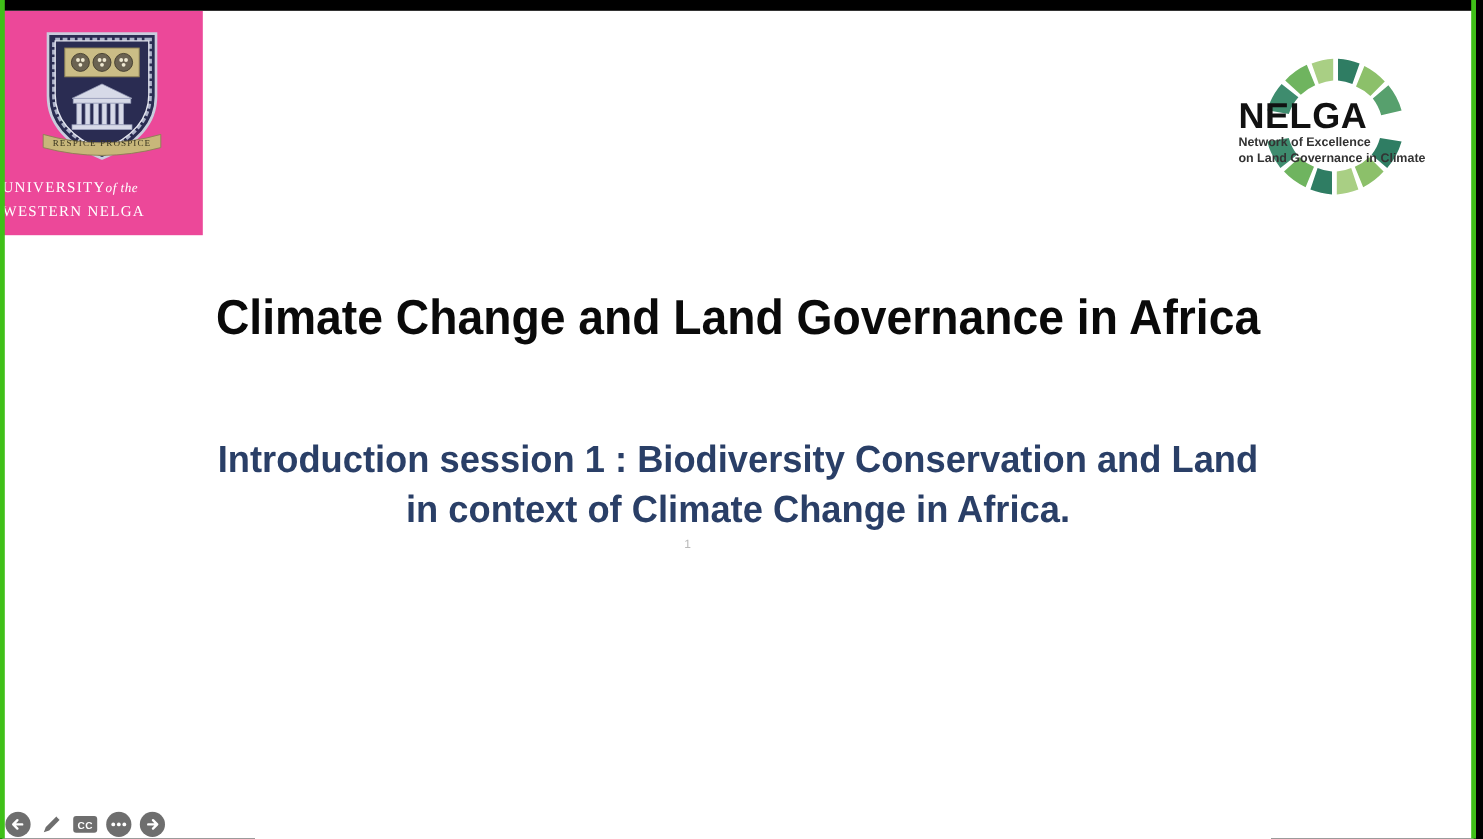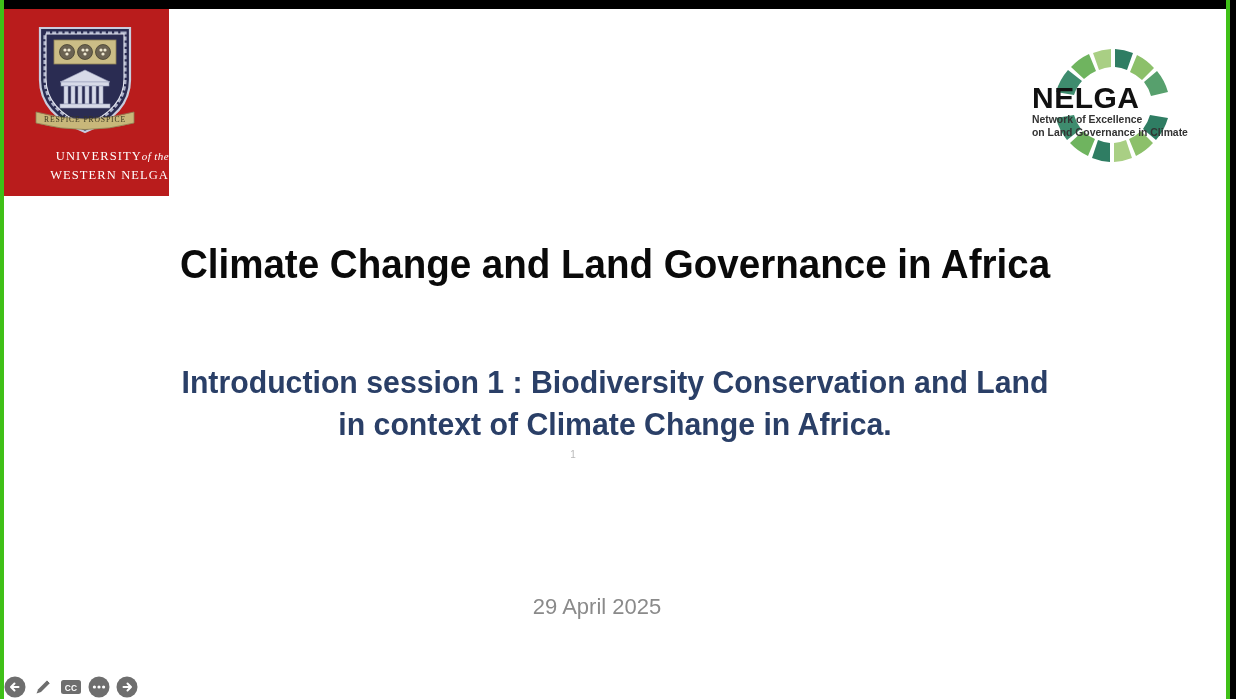--- a/index.html
+++ b/index.html
@@ -58,33 +58,33 @@
     background: #ffffff;
     overflow: hidden;
   }
 
   
   .uwc-block {
     position: absolute;
     left: 0px; top: 0px;
     width: 167px;
     height: 187px;
-    background: #b91c1c;
+    background: #ec4899;
     overflow: hidden;
   }
   .uwc-crest {
     position: absolute;
     left: 30px; top: 13px;
     width: 106px; height: 115px;
   }
   .uwc-name {
     position: absolute;
     left: 0; top: 138px;
     width: 167px;
-    text-align: right;
+    text-align: left;
     color: #ffffff;
     font-family: "Liberation Serif", serif;
     font-size: 12.5px;
     letter-spacing: 1.1px;
     line-height: 19px;
     font-weight: normal;
   }
   .uwc-name .ital {
     font-style: italic;
     font-size: 11px;
@@ -281,21 +281,20 @@
       <div class="nelga-word">NELGA</div>
       <div class="nelga-tag">
         <span>Network of Excellence</span><br>
         <span>on Land Governance in Climate</span>
       </div>
     </div>
 
     <div class="slide-title">Climate Change and Land Governance in Africa</div>
     <div class="slide-subtitle">Introduction session 1 :  Biodiversity Conservation and Land in context of Climate Change in Africa.</div>
     <div class="footnote-mark">1</div>
-    <div class="date-line">29 April 2025</div>
 
   </div>
 
   <div class="toolbar">
 
     <div class="tb-btn">
       <svg width="22" height="22" viewBox="0 0 22 22">
         <circle cx="11" cy="11" r="10.5" fill="#6e6e6e"></circle>
         <path d="M14.5 11 H7.5 M10.5 7.5 L7 11 L10.5 14.5" stroke="#ffffff" stroke-width="2" fill="none" stroke-linecap="round" stroke-linejoin="round"></path>
       </svg>

